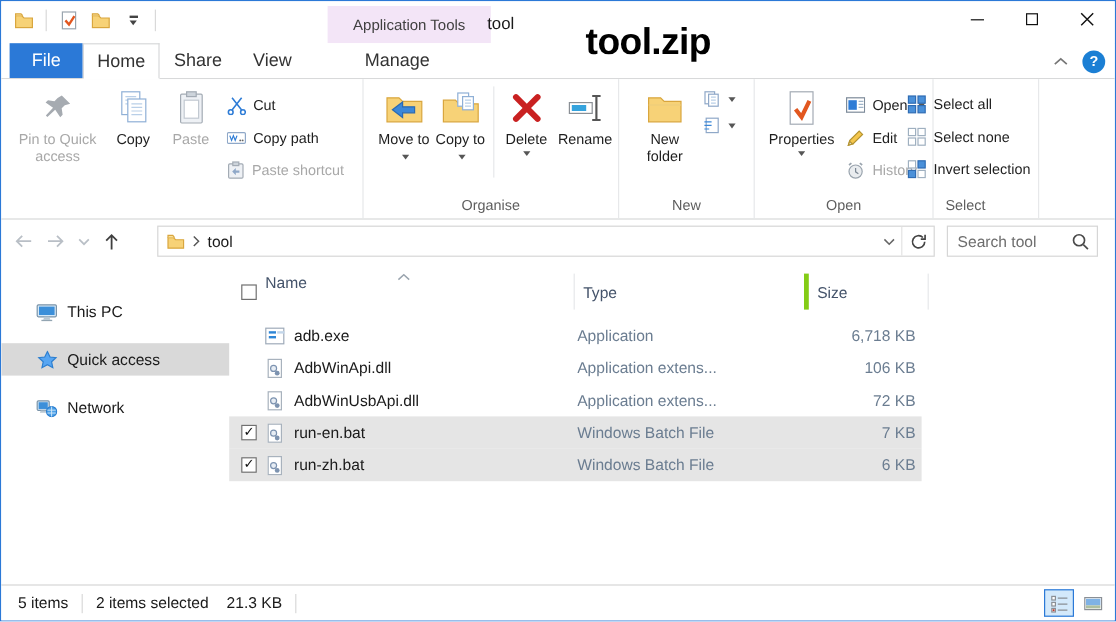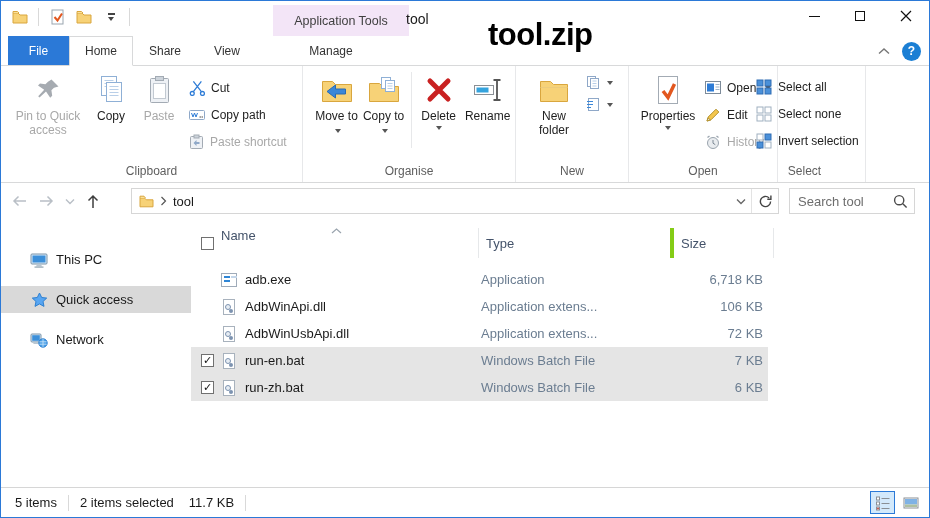--- a/index.html
+++ b/index.html
@@ -14,21 +14,21 @@
   .ctx-tab{position:absolute;left:272px;top:4px;width:136px;height:31px;background:#f3e5f7;color:#3f3f3f;font-size:12.5px;display:flex;align-items:center;justify-content:center;}
   .win-title{position:absolute;left:405px;top:10px;font-size:14px;color:#1a1a1a;}
   .overlay-title{position:absolute;left:487px;top:16px;font-size:31px;font-weight:bold;color:#000;letter-spacing:-0.5px;z-index:30;}
   .win-controls{position:absolute;right:0;top:0;display:flex;}
   .win-btn{width:46px;height:30px;display:flex;align-items:center;justify-content:center;}
   .ic-min{width:11px;height:1px;background:#111;display:block;}
   .ic-max{width:10px;height:10px;border:1px solid #111;display:block;}
 
   
   .tabsrow{position:relative;height:30px;flex:none;display:flex;align-items:stretch;border-bottom:1px solid #d8d9da;background:#fff;}
-  .tab{display:flex;align-items:center;justify-content:center;font-size:12px;color:#333;}
+  .tab{display:flex;align-items:center;justify-content:center;font-size:15px;color:#333;}
   .tab-file{width:61px;margin-left:7px;background:#2b79d7;color:#fff;}
   .tab-home{width:64px;background:#fff;border:1px solid #d8d9da;border-bottom:1px solid #fff;margin-bottom:-1px;z-index:2;}
   .tab-share{width:64px;}
   .tab-view{width:60px;}
   .tab-manage{width:116px;margin-left:16px;}
   .tabs-right{position:absolute;right:8px;top:0;height:30px;display:flex;align-items:center;gap:12px;}
   .help-circle{width:19px;height:19px;border-radius:50%;background:#1b7fd4;color:#fff;font-size:12px;font-weight:bold;display:flex;align-items:center;justify-content:center;}
   .help-circle::after{content:"?";}
 
   
@@ -237,21 +237,20 @@
               <svg width="15" height="16" viewBox="0 0 15 16">
                   <rect x="1.5" y="2.5" width="12" height="12" rx="1" fill="#eef1f5" stroke="#a3abb4"></rect>
                   <rect x="5" y="1" width="5" height="3" fill="#cdd4db" stroke="#a3abb4"></rect>
                   <path d="M4.5 9l3-3v2h3v2h-3v2z" fill="#8fa8c8"></path>
                 </svg>
             </span>
             <span class="slabel">Paste shortcut</span>
           </div>
         </div>
       </div>
-      <div class="sec-label">Clipboard</div>
     </div>
 
     <div class="sec" style="left:302px;width:213px;">
       <div class="sec-content" style="padding-left:10px;">
         <div class="rbtn big" style="width:50px;">
           <span class="ricon32">
             <svg width="32" height="28" viewBox="0 0 32 28">
                 <path d="M1.5 5.5h10l3 3h16v17h-29z" fill="#f7d277" stroke="#d9a63e"></path>
                 <path d="M6 15.5l8.5-6.5v4h10v5h-10v4z" fill="#3b87d8" stroke="#2a6ab3"></path>
               </svg>
@@ -575,21 +574,21 @@
     <span class="c-size">6 KB</span>
   </div>
         </div>
     </div>
   </div>
 
   <div class="statusbar">
     <span>5 items</span>
     <span class="sb-sep"></span>
     <span>2 items selected</span>
-    <span class="sb-size">11.7 KB</span>
+    <span class="sb-size">21.3 KB</span>
     <span class="sb-sep"></span>
     <div class="view-toggles">
       <div class="vt-btn selected">
         <svg width="16" height="16" viewBox="0 0 16 16">
             <g stroke="#8a8f95" fill="#fff">
               <rect x="1.5" y="2" width="3" height="3"></rect>
               <rect x="1.5" y="7" width="3" height="3"></rect>
               <rect x="1.5" y="12" width="3" height="3"></rect>
             </g>
             <rect x="2.2" y="12.7" width="1.6" height="1.6" fill="#c0392b" stroke="none"></rect>

